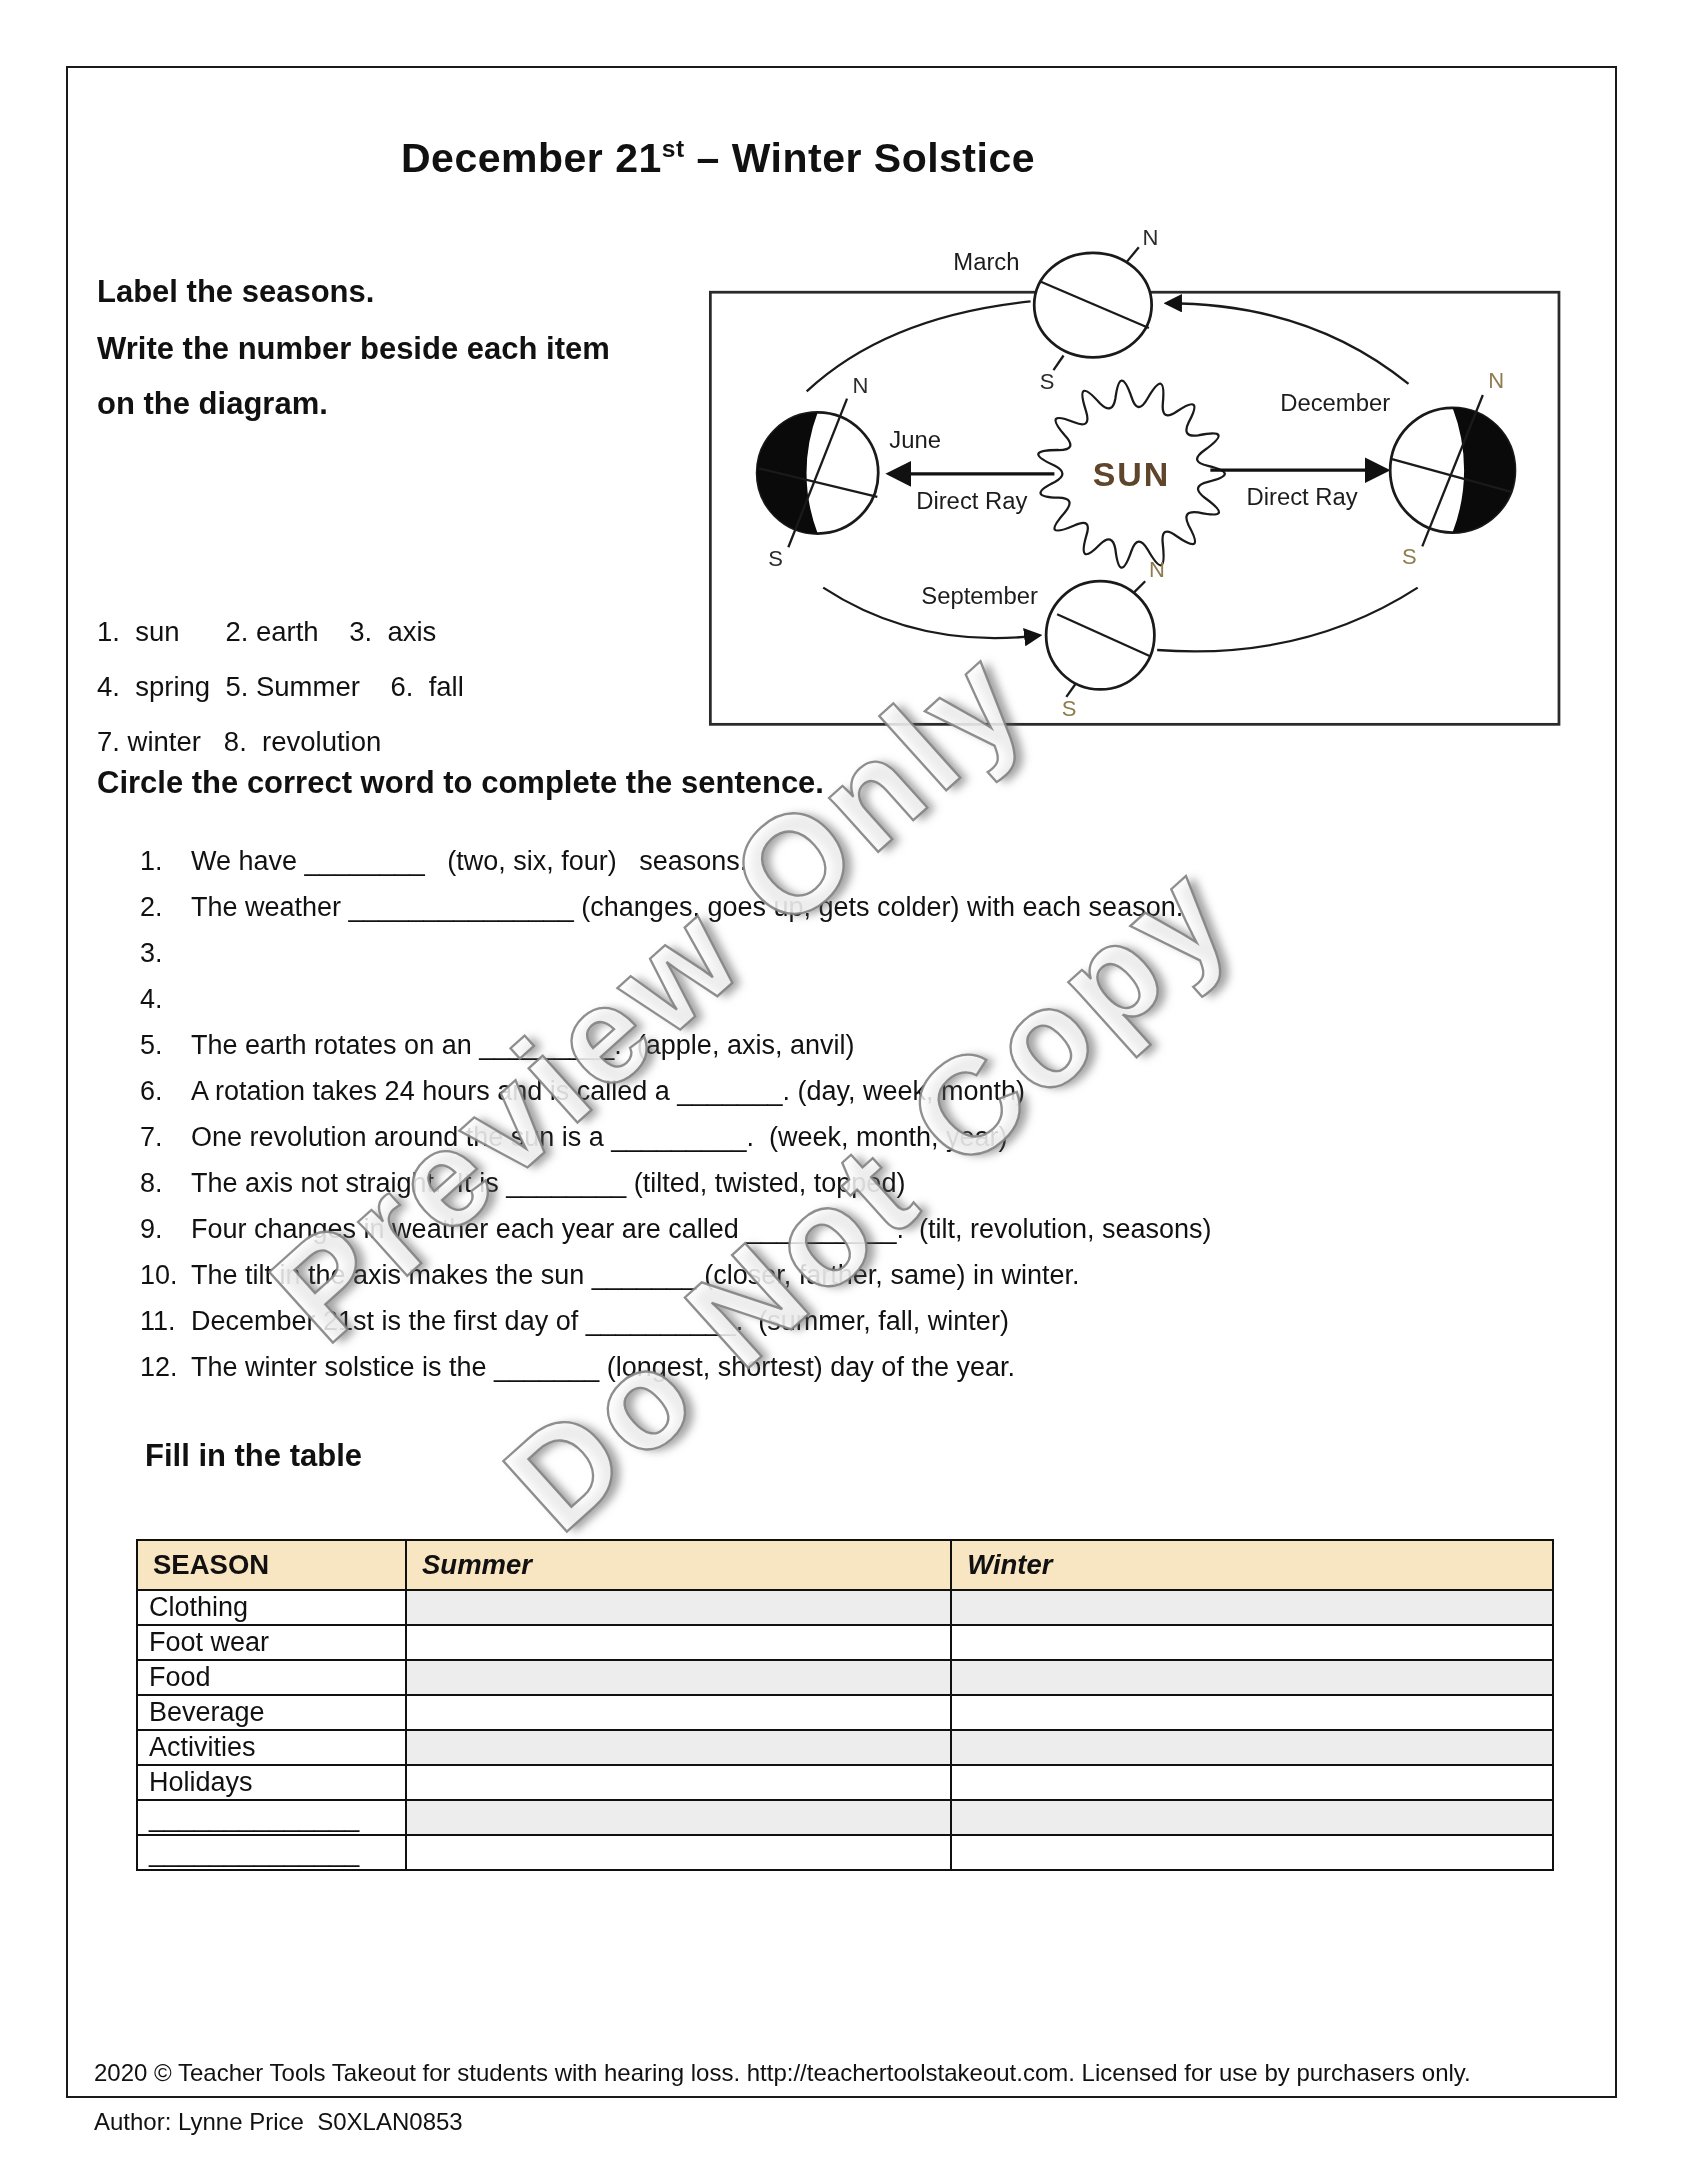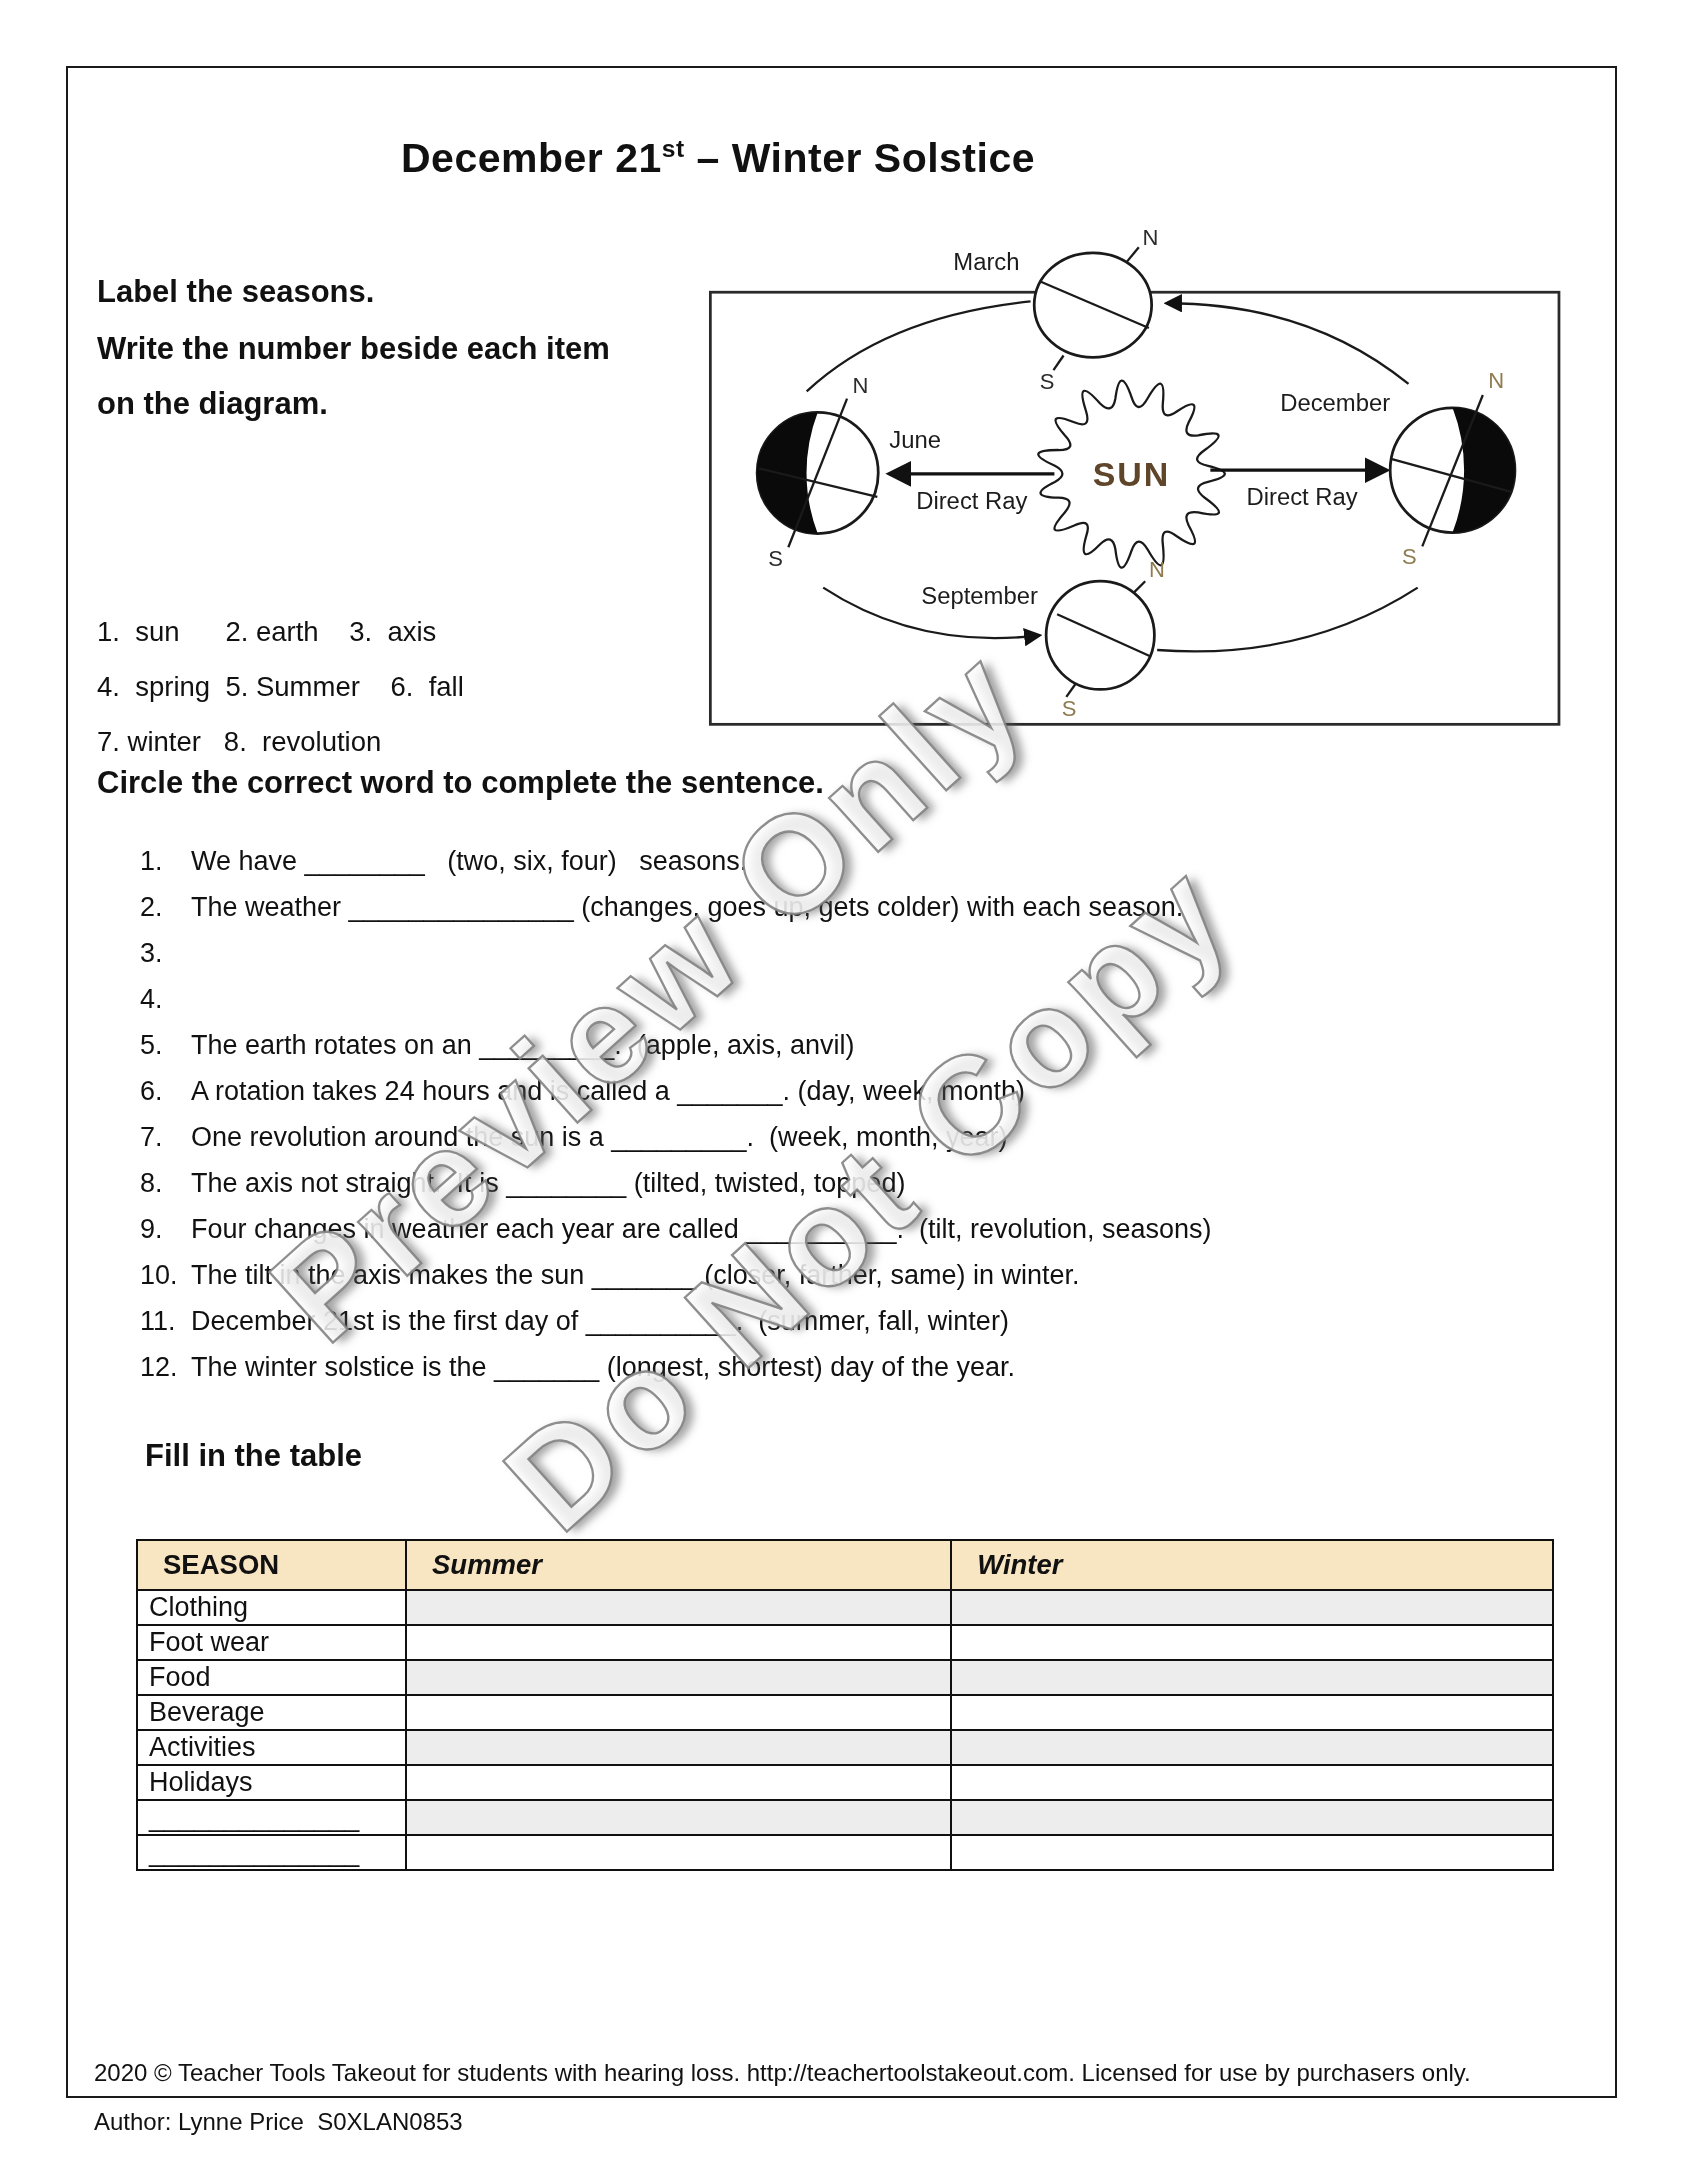--- a/index.html
+++ b/index.html
@@ -38,21 +38,21 @@
   table.season-table{
     position:absolute;left:136px;top:1539px;width:1418px;
     border-collapse:collapse;table-layout:fixed;
   }
   .season-table col.c1{width:19%;}
   .season-table col.c2{width:38.5%;}
   .season-table col.c3{width:42.5%;}
   .season-table th,.season-table td{border:2.8px solid #101010;box-sizing:border-box;}
   .season-table thead th{
     background:#f8e5c2;height:50px;font-size:27.5px;font-weight:bold;
-    text-align:left;padding-left:25px;
+    text-align:left;padding-left:15px;
   }
   .season-table thead th:nth-child(2),
   .season-table thead th:nth-child(3){font-style:italic;}
   .season-table tbody td{height:22px;font-size:27px;padding-left:11px;background:#fff;}
   .season-table tbody tr:nth-child(odd) td:nth-child(n+2){background:#ededed;}
   .license{position:absolute;left:94px;top:2059px;font-size:24px;}
   .author{position:absolute;left:94px;top:2108px;font-size:24px;white-space:pre;}
   .wm{
     position:absolute;z-index:40;font-size:138px;font-weight:bold;line-height:1;
     letter-spacing:7.3px;white-space:nowrap;transform-origin:0 50%;

